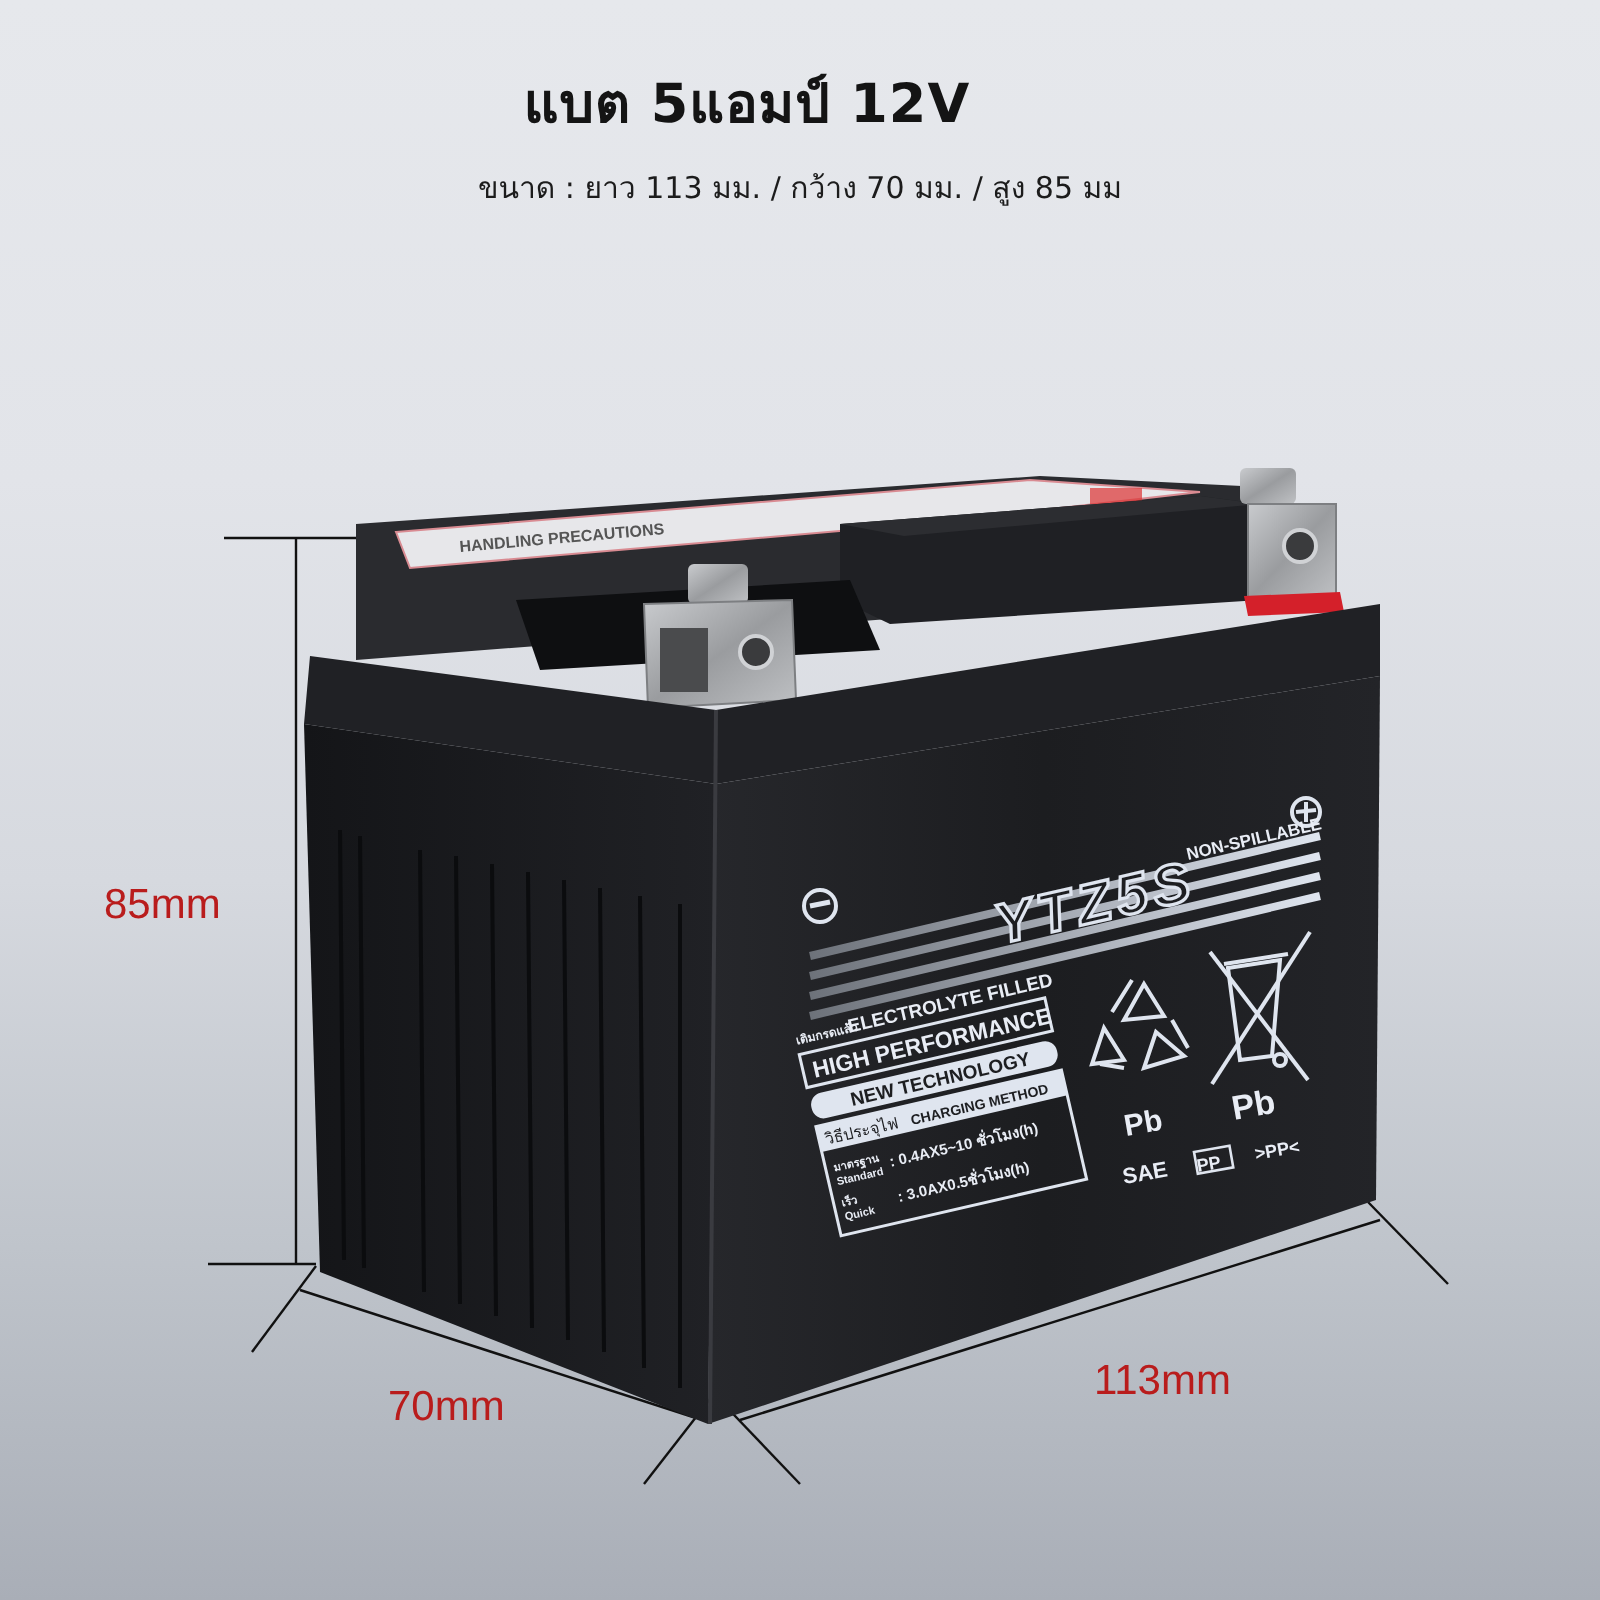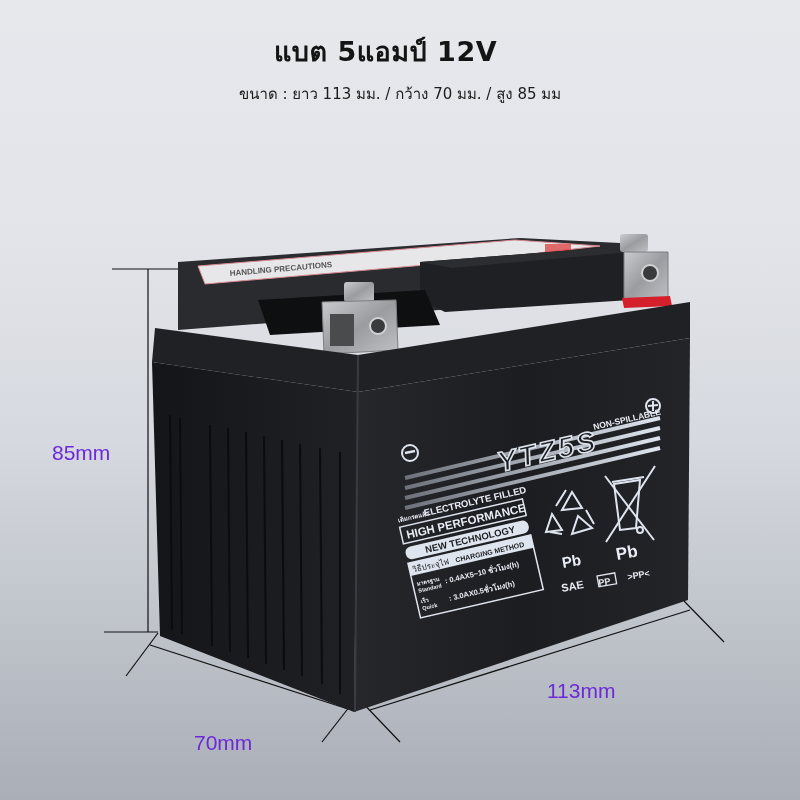--- a/index.html
+++ b/index.html
@@ -2,33 +2,33 @@
 <html><head>
   <meta charset="utf-8">
   <style>
     html, body { margin: 0; padding: 0; }
     body {
       width: 800px; height: 800px; overflow: hidden; position: relative;
       background: linear-gradient(180deg, #e6e8ec 0%, #e2e4e9 30%, #d6d9df 55%, #bfc4cb 78%, #a9aeb7 100%);
       font-family: "DejaVu Sans", sans-serif;
     }
     .title {
-      position: absolute; left: 16px; top: 30px; width: 739px; text-align: center;
+      position: absolute; left: 4px; top: 30px; width: 739px; text-align: center;
       font-size: 27px; font-weight: bold; color: #141414; letter-spacing: 0.5px;
     }
     .subtitle {
       position: absolute; left: 0; top: 82px; width: 800px; text-align: center;
       font-size: 15px; color: #1c1c1c;
     }
     .dim-label {
       position: absolute; font-family: "Liberation Sans", sans-serif;
-      font-size: 21px; color: #6d28d9;
+      font-size: 21px; color: #b91c1c;
     }
     .dim-h { left: 52px; top: 441px; }
-    .dim-d { left: 194px; top: 692px; margin-top: 39px; }
+    .dim-d { left: 194px; top: 692px; }
     .dim-w { left: 547px; top: 679px; }
     svg.scene { position: absolute; left: 0; top: 0; }
     .lbl { font-family: "Liberation Sans", sans-serif; fill: #e9edf5; font-weight: bold; }
   </style>
 </head>
 <body>
 
 <div class="title">แบต 5แอมป์ 12V</div>
 <div class="subtitle">ขนาด : ยาว 113 มม. / กว้าง 70 มม. / สูง 85 มม</div>
 

